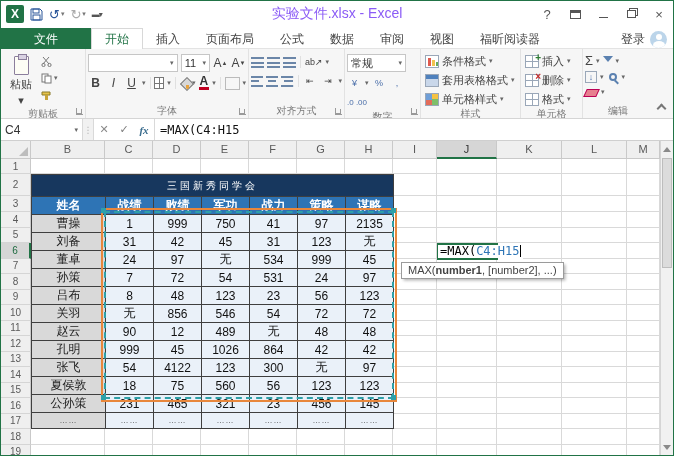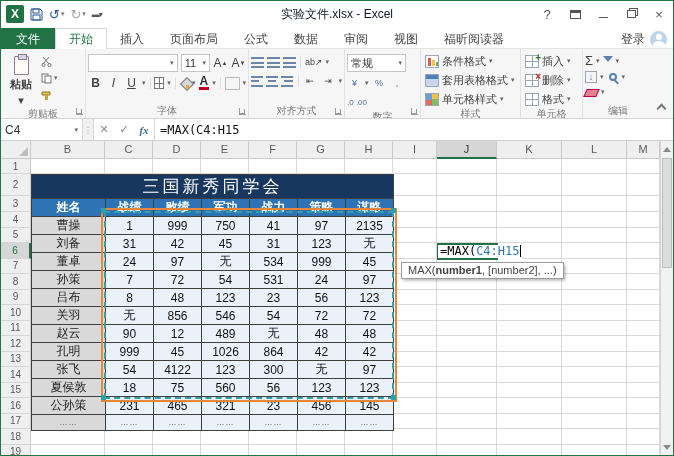--- a/index.html
+++ b/index.html
@@ -9,51 +9,51 @@
   
   .titlebar{ position:absolute; left:0; top:0; width:672px; height:26px; background:#fff;
     display:flex; align-items:center; }
   .qat{ display:flex; align-items:center; gap:6px; padding-left:5px; }
   .xlogo{ width:18px; height:18px; background:var(--green); color:#fff; font-weight:bold;
     font-size:12px; display:flex; align-items:center; justify-content:center; border-radius:2px;}
   .qbtn{ display:flex; align-items:center; color:#2b579a; font-size:13px; }
   .qbtn .dd{ font-size:7px; color:#777; margin-left:1px;}
   .qbtn.dis{ color:#aaa; }
   .qat-more{ font-size:8px; color:#555; letter-spacing:-1px;}
-  .wtitle{ position:absolute; left:0; right:0; text-align:center; font-size:12px; color:#0f172a;}
+  .wtitle{ position:absolute; left:0; right:0; text-align:center; font-size:14px; color:#8b5cf6;}
   .wctrls{ margin-left:auto; display:flex; align-items:center; height:100%; z-index:2;}
   .wc{ width:28px; height:100%; display:flex; align-items:center; justify-content:center;
     color:#555; font-size:13px; }
   .wc.rest i{ display:block; width:9px; height:8px; border:1px solid #555; box-shadow:2px -2px 0 -1px #fff,2px -2px 0 0 #555;}
   .wc.min i{ display:block; width:9px; height:1px; background:#555; margin-top:6px;}
   .ribbonbox i.rb{ display:block; width:11px; height:9px; border:1px solid #555; border-top-width:3px;}
   
   .tabs{ position:absolute; left:0; top:26px; width:672px; height:22px; background:#fff;
     display:flex; align-items:flex-end; border-bottom:1px solid #e3e3e3;}
   .tab{ padding:3px 13px 4px; font-size:12px; color:#444; }
-  .tab.file{ background:var(--green); color:#fff; padding:4px 15px; }
+  .tab.file{ background:var(--green); color:#fff; padding:4px 33px; }
   .tab.active{ color:var(--green); background:#fff; border:1px solid #d8d8d8; border-bottom:none; }
   .signin{ margin-left:auto; display:flex; align-items:center; gap:5px; padding-right:6px; font-size:12px;}
   .avatar{ width:17px; height:17px; border-radius:50%; background:#bcd5ea; position:relative; overflow:hidden;}
   .avatar:before{ content:""; position:absolute; left:5.5px; top:3px; width:6px; height:6px; border-radius:50%; background:#fff;}
   .avatar:after{ content:""; position:absolute; left:2.5px; top:10px; width:12px; height:8px; border-radius:50%; background:#fff;}
   
   .ribbon{ position:absolute; left:0; top:48px; width:672px; height:70px; background:#f6f6f6;
     border-bottom:1px solid #d5d5d5; display:flex; overflow:hidden;}
   .rgroup{ position:relative; border-right:1px solid #e2e2e2; display:flex; flex-direction:column; padding:2px 2px 0;}
   .rlabel{ height:14px; line-height:13px; text-align:center; font-size:10px; color:#7a7a7a; margin-top:auto;}
   .launcher{ position:absolute; right:2px; bottom:3px; width:7px; height:7px;
     border-left:1px solid #9a9a9a; border-bottom:1px solid #9a9a9a;}
   .launcher:after{ content:""; position:absolute; right:1px; top:1px; width:4px; height:4px;
     border-right:1px solid #9a9a9a; border-bottom:1px solid #9a9a9a;}
   .rbody{ flex:1; display:flex; }
   .dd{ font-size:7px; color:#666; }
   .mini{ height:16px; display:flex; align-items:center; gap:2px; padding:0 2px; color:#555; font-size:11px;}
   
-  .pastebtn{ width:36px; display:flex; flex-direction:column; align-items:center; padding-top:3px;font-weight:bold;}
+  .pastebtn{ width:36px; display:flex; flex-direction:column; align-items:center; padding-top:3px;}
   .clip{ width:15px; height:19px; border:1px solid #8b7e9c; background:#fdfdf5; border-radius:1px; position:relative;}
   .clip:before{ content:""; position:absolute; left:3px; top:-3px; width:7px; height:4px; border:1px solid #8b7e9c; background:#d9d2e3;}
   .pastebtn span{ font-size:11px; margin-top:2px; color:#444;}
   .clipcol{ display:flex; flex-direction:column; justify-content:flex-start; gap:1px; padding-top:2px;}
   
   .fontrows{ display:flex; flex-direction:column; gap:3px; padding-top:3px; width:100%;}
   .frow{ display:flex; align-items:center; gap:3px; }
   .combo{ background:#fff; border:1px solid #c6c6c6; height:18px; display:flex; align-items:center;
     padding:0 3px; font-size:11px; color:#333;}
   .combo .dd{ margin-left:auto; }
@@ -124,21 +124,21 @@
   .varrow{ height:16px; display:flex; align-items:center; justify-content:center;}
   .varrow i{ width:0; height:0; border:4px solid transparent;}
   .varrow.up i{ border-bottom:5px solid #8a8a8a; margin-top:-4px;}
   .varrow.down i{ border-top:5px solid #8a8a8a; margin-bottom:-4px; }
   .vthumb{ position:absolute; left:1px; right:1px; top:17px; height:110px; background:#dcdcdc; border:1px solid #bdbdbd;}
   .varrow.down{ position:absolute; bottom:0; left:0; right:0;}
   
   table.stable{ position:absolute; left:30px; top:33px; border-collapse:collapse; table-layout:fixed;
     font-size:12px; }
   table.stable td,table.stable th{ border:1px solid #3f3f3f; text-align:center; padding:0; overflow:hidden; white-space:nowrap;}
-  tr.t-title th{ height:22px; background:var(--tblTitle); color:#fff; font-weight:normal; letter-spacing:3px; font-size:17px;}
+  tr.t-title th{ height:22px; background:var(--tblTitle); color:#fff; font-weight:normal; letter-spacing:3px; font-size:10px;}
   tr.t-head th{ height:16px; background:var(--tblHead); color:#fff; font-weight:bold; font-size:12px;}
   tr.t-row{ height:15.5px; }
   tr.t-row td.namec{ background:var(--nameBg); color:#222; }
   tr.t-row td.valc{ background:var(--dataBg); color:#111; }
   tr.t-row.dots td{ font-size:8px; letter-spacing:1px; color:#333; }
   
   .orange-rect{ position:absolute; left:100px; top:67px; width:296px; height:194px;
     border:2px solid var(--orange); pointer-events:none; z-index:6;}
   .ants{ position:absolute; left:103px; top:70px; width:290px; height:188px;
     border:2px dashed var(--ants); z-index:5; pointer-events:none;}

